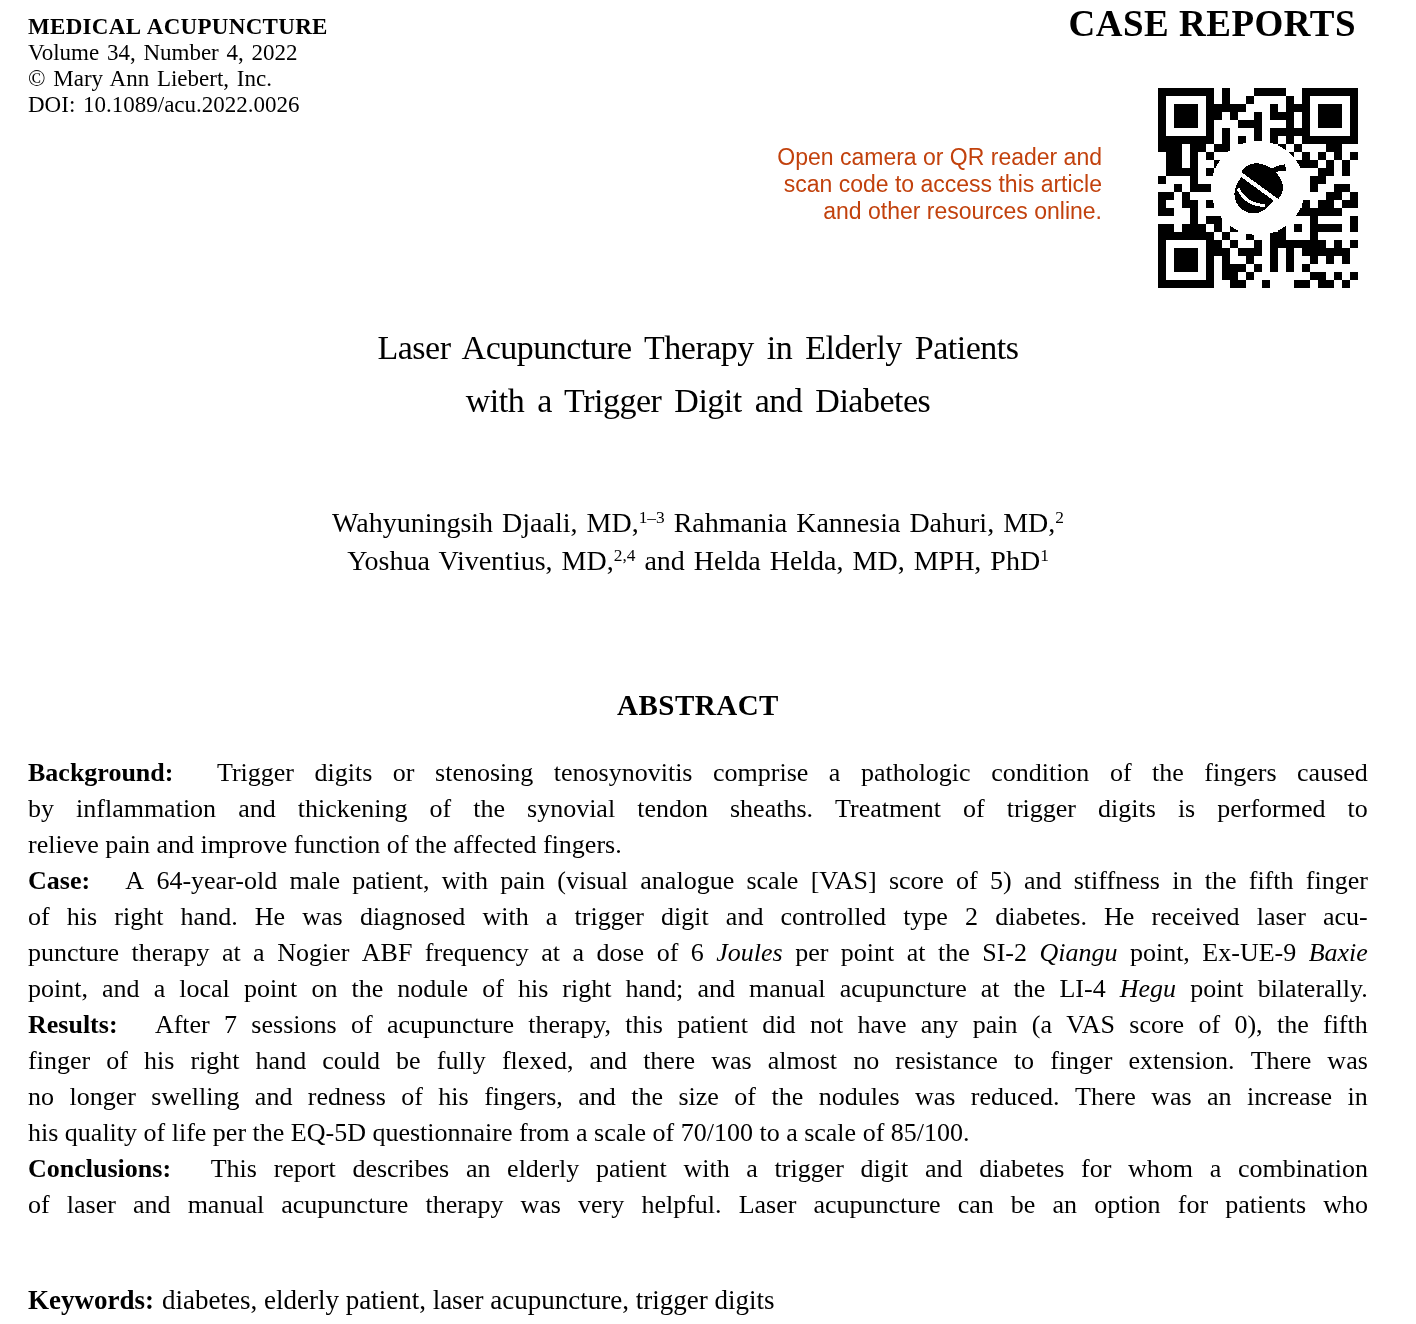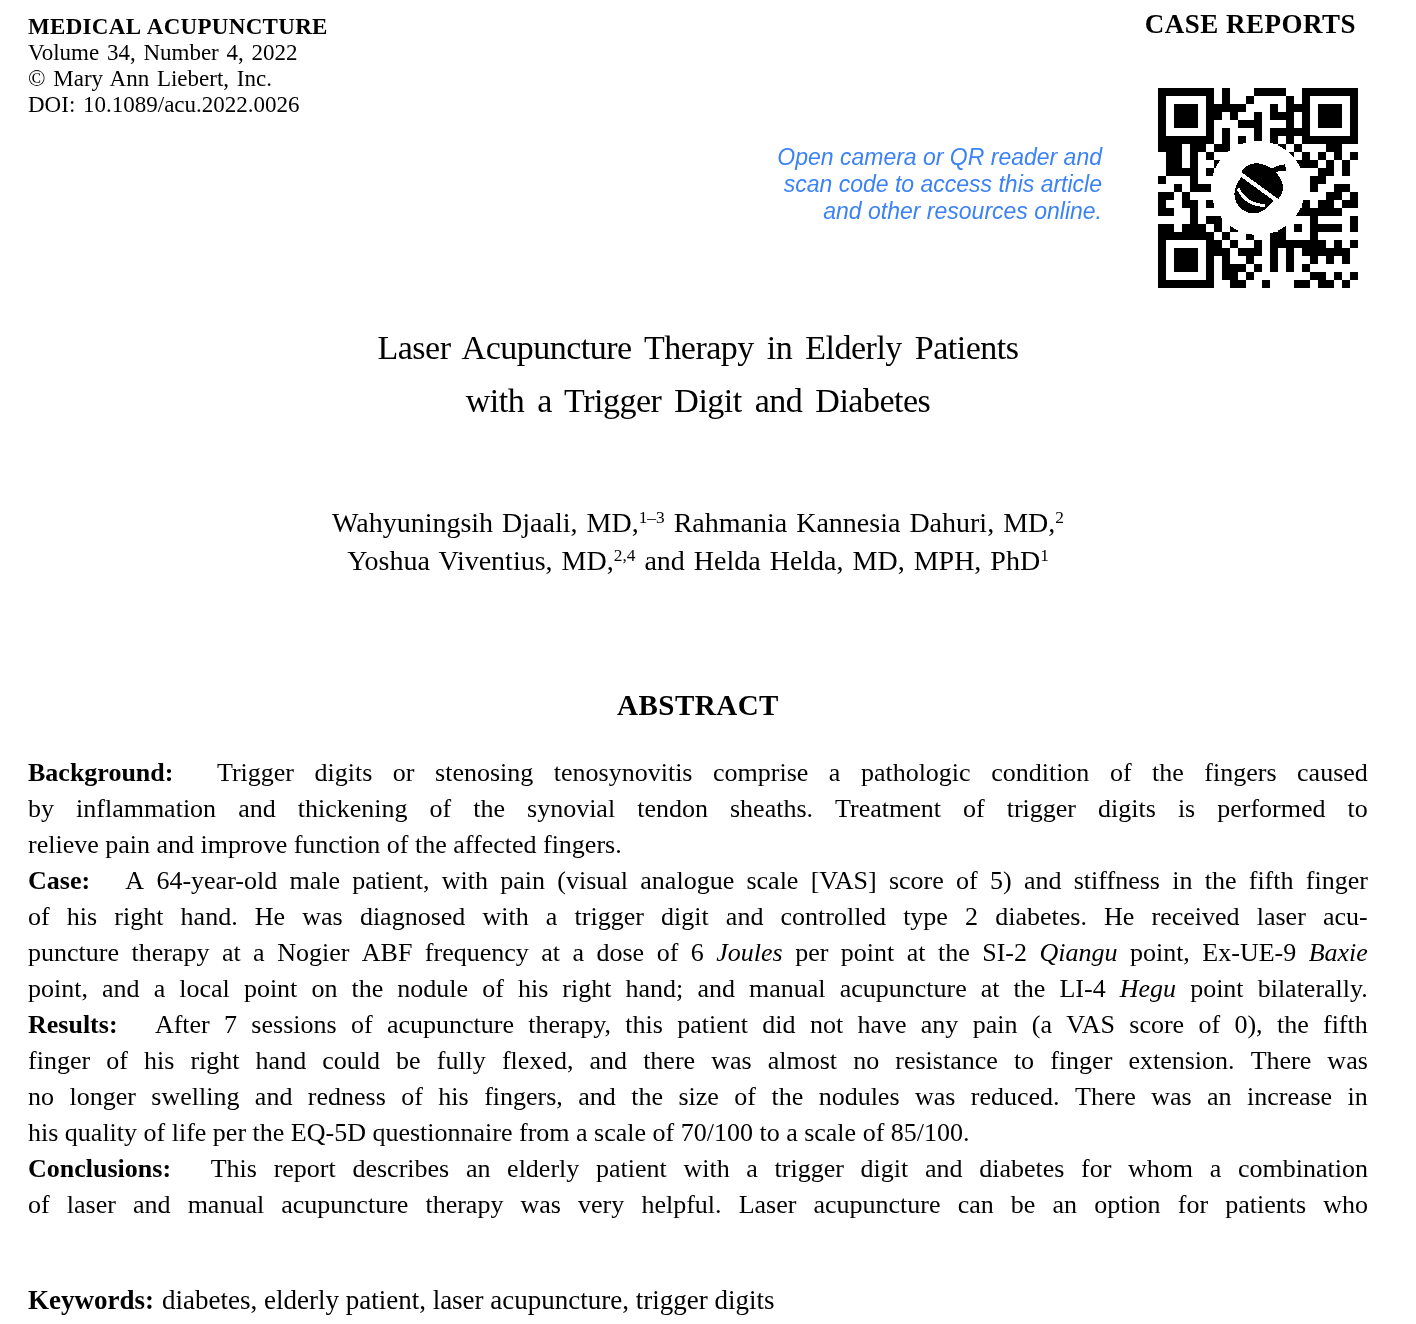--- a/index.html
+++ b/index.html
@@ -3,21 +3,21 @@
 <meta charset="utf-8">
 <style>
   html,body{margin:0;padding:0;background:#ffffff;}
   .page{position:relative;width:1416px;height:1324px;background:#ffffff;
         font-family:"Liberation Serif","DejaVu Serif",serif;color:#000;overflow:hidden;}
 
   
   .masthead{position:absolute;left:28px;top:6px;font-size:23px;line-height:26px;word-spacing:2px;}
   .masthead .journal{font-weight:bold;letter-spacing:0.3px;margin-top:8px;}
 
-  .section-banner{position:absolute;top:2px;right:60px;font-size:27px;font-weight:bold;
+  .section-banner{position:absolute;top:2px;right:60px;font-size:37px;font-weight:bold;
                   line-height:44px;letter-spacing:0.5px;}
 
   
   .qr-caption{position:absolute;top:144px;right:314px;width:360px;text-align:right;
               font-family:"Liberation Sans","DejaVu Sans",sans-serif;font-size:23px;
               line-height:27px;color:#3f3f3f;}
   .qr-svg{position:absolute;left:1158px;top:88px;}
 
   
   .title{position:absolute;top:321px;left:28px;width:1340px;margin:0;text-align:center;
@@ -48,21 +48,21 @@
 
   <div class="masthead">
     <div class="journal">MEDICAL ACUPUNCTURE</div>
     <div>Volume 34, Number 4, 2022</div>
     <div>© Mary Ann Liebert, Inc.</div>
     <div>DOI: 10.1089/acu.2022.0026</div>
   </div>
 
   <div class="section-banner">CASE REPORTS</div>
 
-  <div class="qr-caption" style="color: #3b82f6; font-style: italic;">
+  <div class="qr-caption" style="color: #c2410c;">
     <div>Open camera or QR reader and</div>
     <div>scan code to access this article</div>
     <div>and other resources online.</div>
   </div>
 
   <svg id="qr-svg" class="qr-svg" width="200" height="200" viewBox="0 0 200 200" shape-rendering="crispEdges">
       <rect x="0" y="0" width="200" height="200" fill="#fff"></rect>
       <rect x="64" y="0" width="8" height="8" fill="#000"></rect>
       <rect x="96" y="0" width="8" height="8" fill="#000"></rect>
       <rect x="104" y="0" width="8" height="8" fill="#000"></rect>

